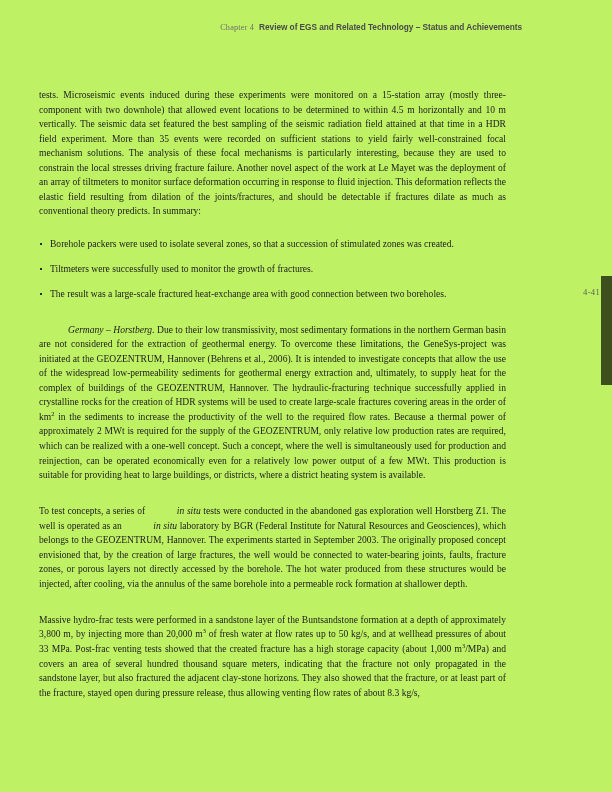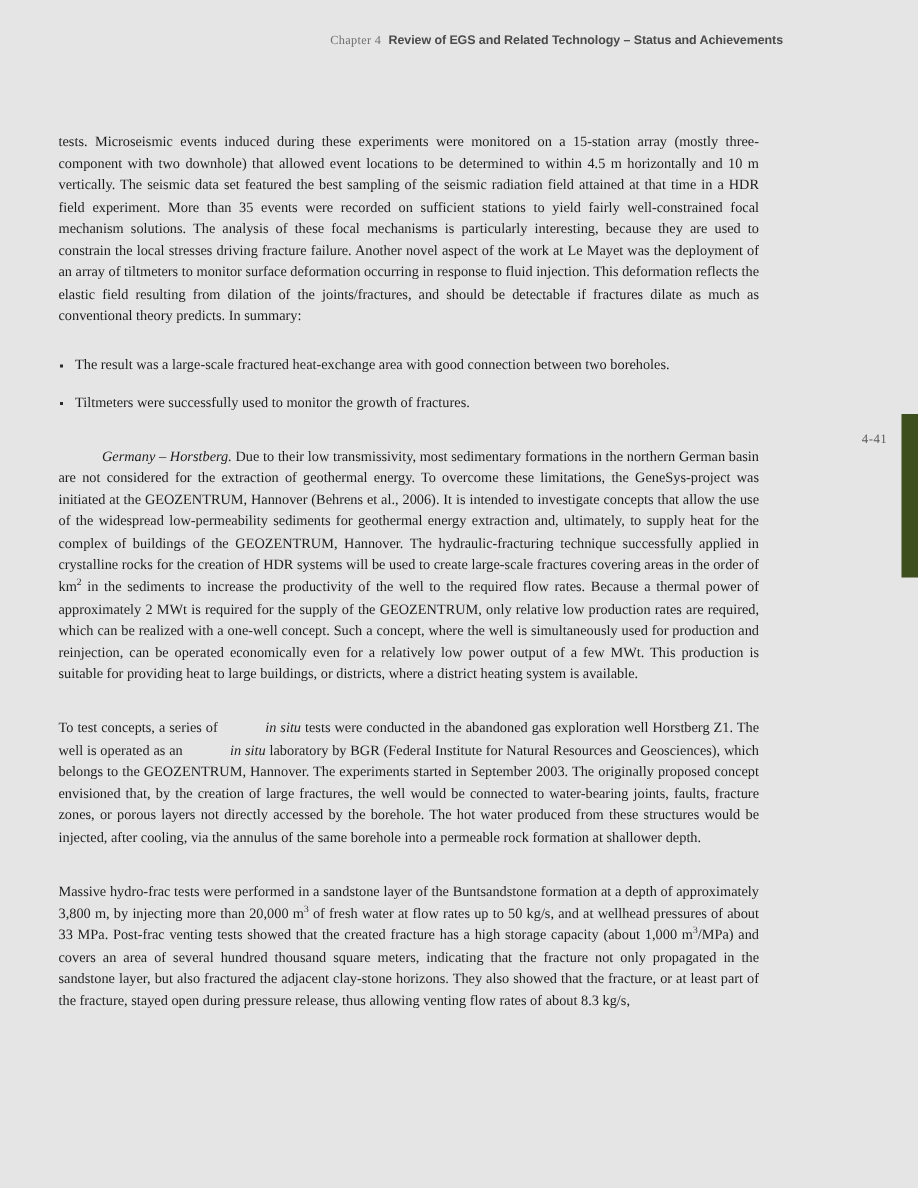--- a/index.html
+++ b/index.html
@@ -4,21 +4,21 @@
 <style>
   html, body {
     margin: 0;
     padding: 0;
     background: #ffffff;
   }
   .page {
     position: relative;
     width: 612px;
     height: 792px;
-    background: #e5e5e5;
+    background: #bef264;
     overflow: hidden;
     font-family: "Liberation Serif", "DejaVu Serif", serif;
   }
 
   
   .running-head {
     position: absolute;
     left: 0;
     top: 16px;
     width: 522px;
@@ -92,21 +92,21 @@
     height: 2.4px;
     background: #2a2a2a;
   }
 
   
   .folio {
     position: absolute;
     left: 566px;
     top: 287px;
     width: 34px;
-    text-align: center;
+    text-align: right;
     font-family: "Liberation Serif", "DejaVu Serif", serif;
     font-size: 8.6px;
     color: #5d5d5d;
     letter-spacing: 0.3px;
   }
   .thumb-tab {
     position: absolute;
     left: 601px;
     top: 276px;
     width: 11px;
@@ -121,22 +121,23 @@
 
   <div class="running-head">
     <span class="rh-chapter">Chapter 4</span><span class="rh-title">Review of EGS and Related Technology – Status and Achievements</span>
   </div>
 
   <div class="column">
 
     <p class="body">tests. Microseismic events induced during these experiments were monitored on a 15-station array (mostly three-component with two downhole) that allowed event locations to be determined to within 4.5 m horizontally and 10 m vertically. The seismic data set featured the best sampling of the seismic radiation field attained at that time in a HDR field experiment. More than 35 events were recorded on sufficient stations to yield fairly well-constrained focal mechanism solutions. The analysis of these focal mechanisms is particularly interesting, because they are used to constrain the local stresses driving fracture failure. Another novel aspect of the work at Le Mayet was the deployment of an array of tiltmeters to monitor surface deformation occurring in response to fluid injection. This deformation reflects the elastic field resulting from dilation of the joints/fractures, and should be detectable if fractures dilate as much as conventional theory predicts. In summary:</p>
 
     <ul class="bullets">
+      <li>Borehole packers were used to isolate several zones, so that a succession of stimulated zones was created.</li>
+      <li>Tiltmeters were successfully used to monitor the growth of fractures.</li>
       <li>The result was a large-scale fractured heat-exchange area with good connection between two boreholes.</li>
-      <li>Tiltmeters were successfully used to monitor the growth of fractures.</li>
     </ul>
 
     <p class="body gap-before-lg"><span class="it">Germany – Horstberg.</span><span> Due to their low transmissivity, most sedimentary formations in the northern German basin are not considered for the extraction of geothermal energy. To overcome these limitations, the GeneSys-project was initiated at the GEOZENTRUM, Hannover (Behrens et al., 2006). It is intended to investigate concepts that allow the use of the widespread low-permeability sediments for geothermal energy extraction and, ultimately, to supply heat for the complex of buildings of the GEOZENTRUM, Hannover. The hydraulic-fracturing technique successfully applied in crystalline rocks for the creation of HDR systems will be used to create large-scale fractures covering areas in the order of km</span><sup>2</sup><span> in the sediments to increase the productivity of the well to the required flow rates. Because a thermal power of approximately 2 MWt is required for the supply of the GEOZENTRUM, only relative low production rates are required, which can be realized with a one-well concept. Such a concept, where the well is simultaneously used for production and reinjection, can be operated economically even for a relatively low power output of a few MWt. This production is suitable for providing heat to large buildings, or districts, where a district heating system is available.</span></p>
 
     <p class="body gap-before-lg"><span>To test concepts, a series of </span><span class="it">in situ</span><span> tests were conducted in the abandoned gas exploration well Horstberg Z1. The well is operated as an </span><span class="it">in situ</span><span> laboratory by BGR (Federal Institute for Natural Resources and Geosciences), which belongs to the GEOZENTRUM, Hannover. The experiments started in September 2003. The originally proposed concept envisioned that, by the creation of large fractures, the well would be connected to water-bearing joints, faults, fracture zones, or porous layers not directly accessed by the borehole. The hot water produced from these structures would be injected, after cooling, via the annulus of the same borehole into a permeable rock formation at shallower depth.</span></p>
 
     <p class="body gap-before-lg"><span>Massive hydro-frac tests were performed in a sandstone layer of the Buntsandstone formation at a depth of approximately 3,800 m, by injecting more than 20,000 m</span><sup>3</sup><span> of fresh water at flow rates up to 50 kg/s, and at wellhead pressures of about 33 MPa. Post-frac venting tests showed that the created fracture has a high storage capacity (about 1,000 m</span><sup>3</sup><span>/MPa) and covers an area of several hundred thousand square meters, indicating that the fracture not only propagated in the sandstone layer, but also fractured the adjacent clay-stone horizons. They also showed that the fracture, or at least part of the fracture, stayed open during pressure release, thus allowing venting flow rates of about 8.3 kg/s,</span></p>
 
   </div>
 

